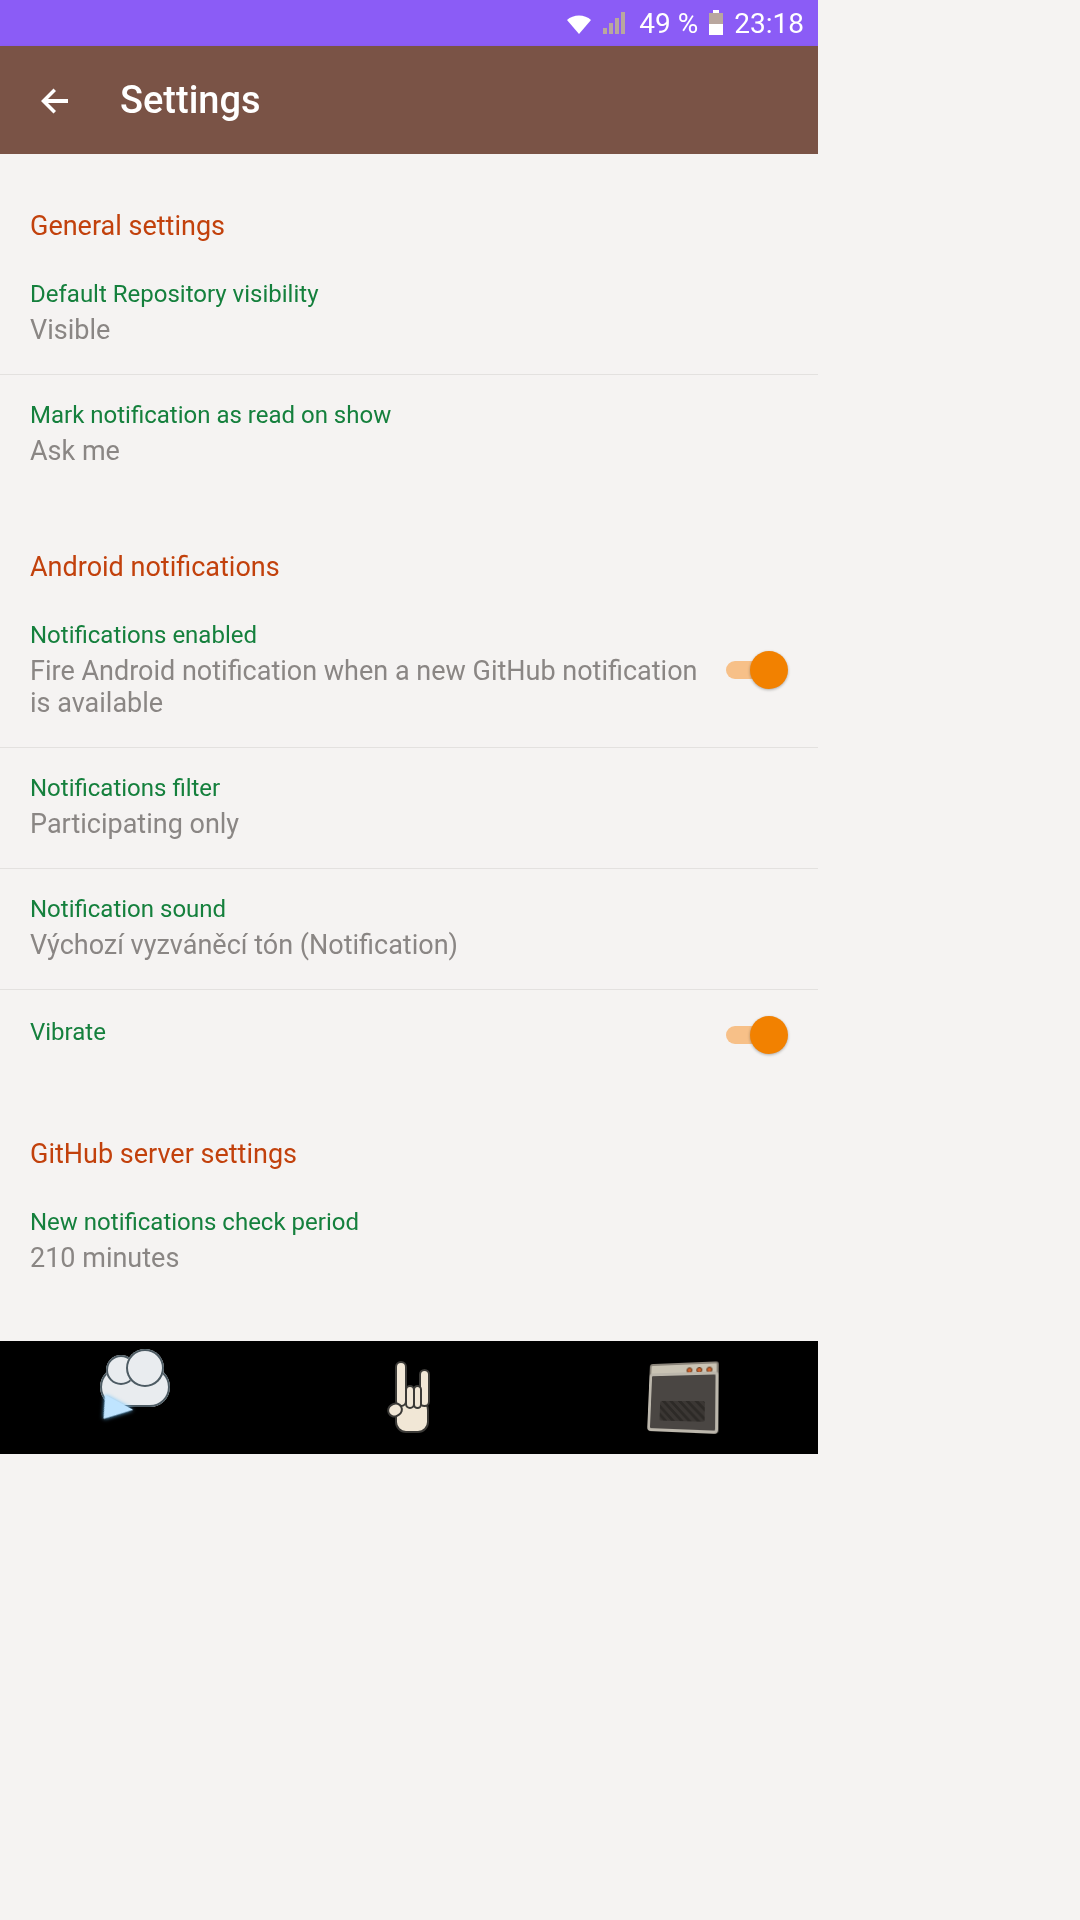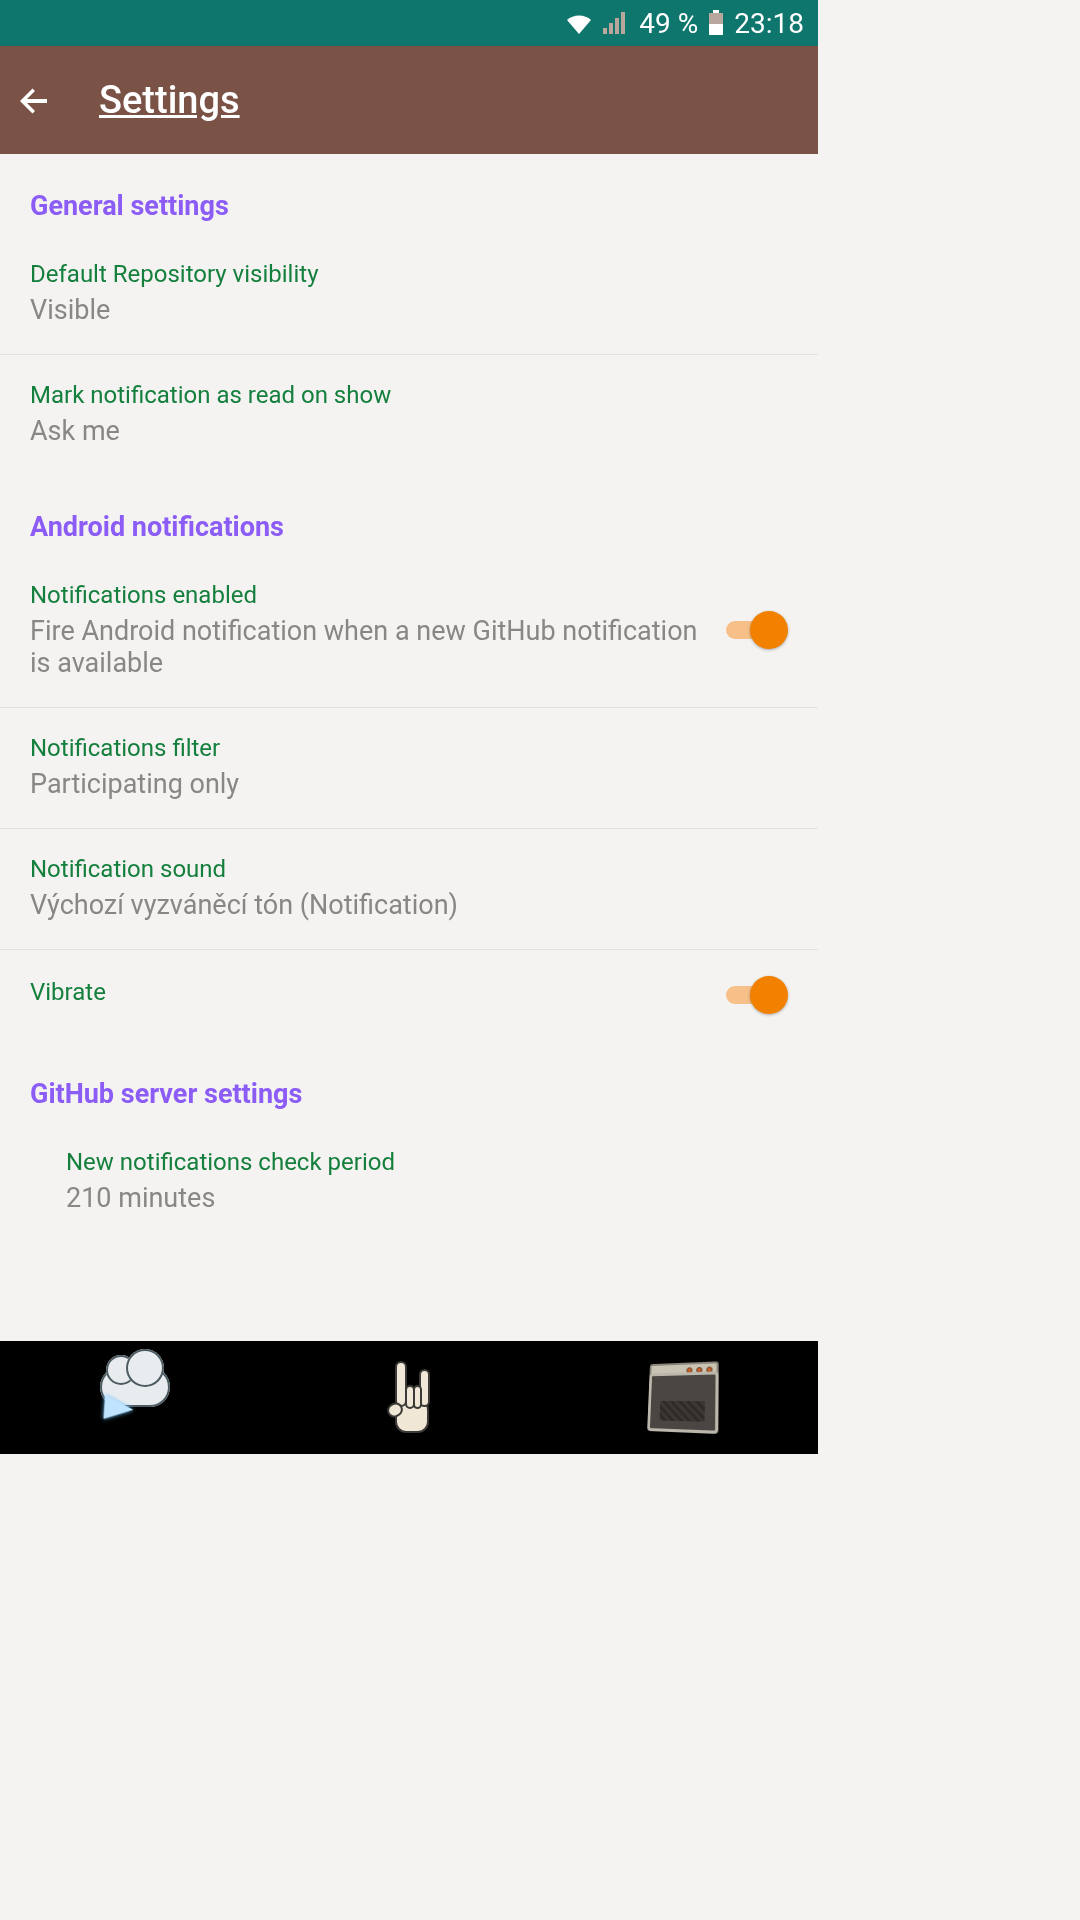--- a/index.html
+++ b/index.html
@@ -9,43 +9,42 @@
     background: #f5f3f2;
     width: 818px;
     height: 1454px;
     position: relative;
     overflow: hidden;
   }
 
   
   .statusbar {
     height: 46px;
-    background: #0f766e;
+    background: #8b5cf6;
     color: #ffffff;
     display: flex;
     align-items: center;
     justify-content: flex-end;
     padding: 0 14px;
     font-size: 28px;
     font-weight: 400;
     gap: 10px;
   }
   .statusbar .icon { display:inline-flex; align-items:center; }
 
   
   .appbar {
     height: 108px;
     background: #7a5346;
     color:#ffffff;
     display:flex;
     align-items:center;
-    padding:0 11px;
+    padding:0 32px;
     box-shadow: 0 2px 4px rgba(0,0,0,0.15);
     position:relative;
-    text-decoration:underline;
   }
   .appbar .back {
     width:48px; height:48px;
     display:flex;align-items:center;justify-content:center;
     margin-right:40px;
   }
   .appbar .title {
     font-size:38px;
     font-weight:500;
   }
@@ -53,24 +52,24 @@
   
   .content {
     position:absolute;
     top:154px;
     left:0; right:0;
     bottom:113px;
     overflow:hidden;
     background:#f5f3f2;
   }
   .section-header {
-    color:#8b5cf6;
+    color:#c2410c;
     font-size:27px;
-    font-weight:700;
-    padding: 36px 30px 12px 30px;
+    font-weight:400;
+    padding: 56px 30px 12px 30px;
   }
   .pref {
     padding: 26px 30px 28px 30px;
     border-bottom: 1px solid #e3e1df;
     display:flex;
     align-items:center;
     gap:20px;
   }
   .pref.noborder { border-bottom:none; }
   .pref .texts { flex:1; min-width:0; }
@@ -259,21 +258,21 @@
       <div class="ptitle">Vibrate</div>
     </div>
     <div class="switch">
       <div class="track"></div>
       <div class="thumb"></div>
     </div>
   </div>
 
   <div class="section-header">GitHub server settings</div>
 
-  <div class="pref noborder" style="padding-bottom:0;margin-left:36px;">
+  <div class="pref noborder" style="padding-bottom:0;">
     <div class="texts">
       <div class="ptitle">New notifications check period</div>
       <div class="psub">210 minutes</div>
     </div>
   </div>
 </div>
 
 <div class="navbar">
   <div class="navbtn">
     <div class="cloud-lightning">

